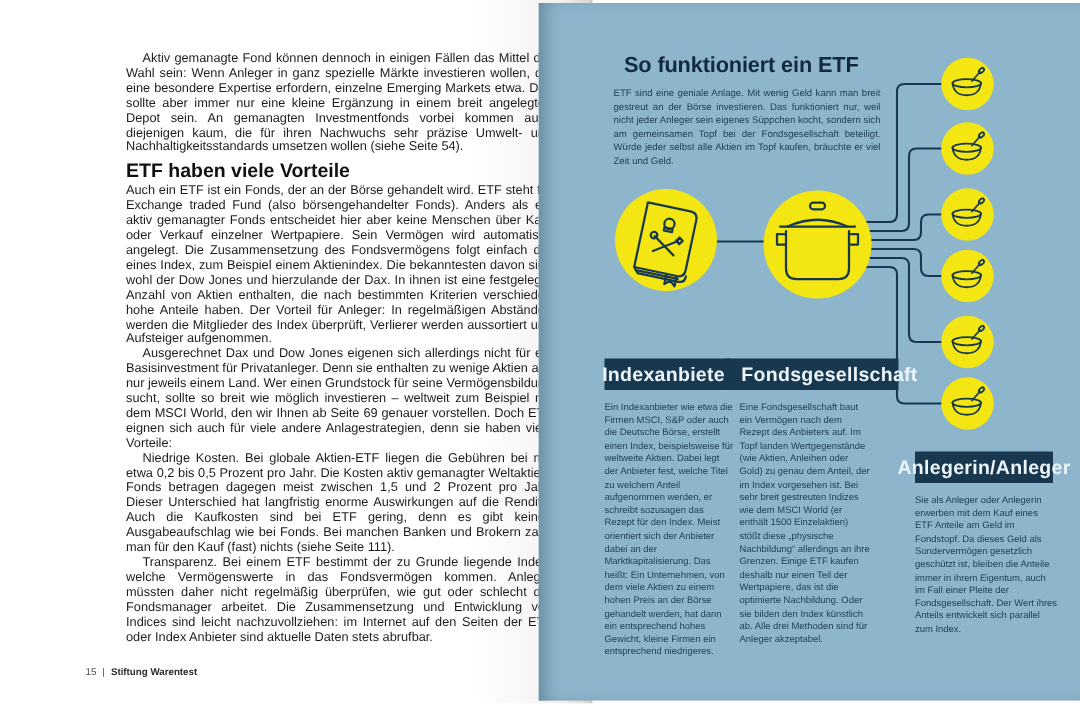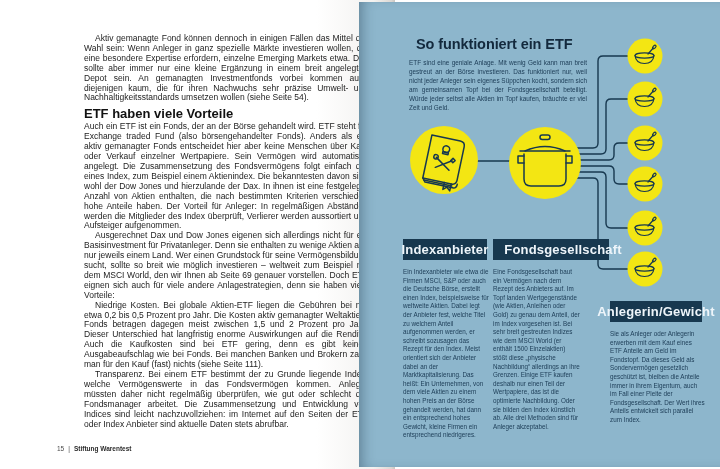--- a/index.html
+++ b/index.html
@@ -43,21 +43,21 @@
     position:absolute;left:50px;top:56px;width:178px;margin:0;
     font-size:6.4px;line-height:9px;color:#20405a;text-align:justify;
   }
   .diagram{position:absolute;left:0;top:0;}
   .label-box{
     position:absolute;height:21px;background:#17384f;color:#eef5fa;
     display:flex;align-items:center;justify-content:center;
     font-size:13px;font-weight:bold;letter-spacing:0.2px;
   }
   .label-1{left:44px;top:237px;width:84px;}
-  .label-2{left:134px;top:237px;width:92px;padding-left:24px;}
+  .label-2{left:124px;top:237px;width:92px;padding-left:24px;}
   .label-3{left:251px;top:299px;width:92px;}
   .ig-col{
     position:absolute;font-size:6.3px;line-height:8.6px;color:#20405a;
     text-align:left;
   }
   .col-1{left:44px;top:266px;width:87px;}
   .col-2{left:134px;top:266px;width:88px;}
   .col-3{left:251px;top:328px;width:95px;}
 </style>
 </head>
@@ -157,19 +157,19 @@
           </g>
         <g>
             <circle cx="286" cy="266" r="17.5" fill="#f3e613"></circle>
             <use href="#bowlicon" x="286" y="266"></use>
           </g>
       </g>
     </svg>
 
     <div class="label-box label-1">Indexanbieter</div>
     <div class="label-box label-2">Fondsgesellschaft</div>
-    <div class="label-box label-3">Anlegerin/Gewicht</div>
+    <div class="label-box label-3">Anlegerin/Anleger</div>
 
     <div class="ig-col col-1">Ein Indexanbieter wie etwa die Firmen MSCI, S&amp;P oder auch die Deutsche Börse, erstellt einen Index, beispielsweise für weltweite Aktien. Dabei legt der Anbieter fest, welche Titel zu welchem Anteil aufgenommen werden, er schreibt sozusagen das Rezept für den Index. Meist orientiert sich der Anbieter dabei an der Marktkapitalisierung. Das heißt: Ein Unternehmen, von dem viele Aktien zu einem hohen Preis an der Börse gehandelt werden, hat dann ein entsprechend hohes Gewicht, kleine Firmen ein entsprechend niedrigeres.</div>
     <div class="ig-col col-2">Eine Fondsgesellschaft baut ein Vermögen nach dem Rezept des Anbieters auf. Im Topf landen Wertgegenstände (wie Aktien, Anleihen oder Gold) zu genau dem Anteil, der im Index vorgesehen ist. Bei sehr breit gestreuten Indizes wie dem MSCI World (er enthält 1500 Einzelaktien) stößt diese „physische Nachbildung“ allerdings an ihre Grenzen. Einige ETF kaufen deshalb nur einen Teil der Wertpapiere, das ist die optimierte Nachbildung. Oder sie bilden den Index künstlich ab. Alle drei Methoden sind für Anleger akzeptabel.</div>
     <div class="ig-col col-3">Sie als Anleger oder Anlegerin erwerben mit dem Kauf eines ETF Anteile am Geld im Fondstopf. Da dieses Geld als Sondervermögen gesetzlich geschützt ist, bleiben die Anteile immer in ihrem Eigentum, auch im Fall einer Pleite der Fondsgesellschaft. Der Wert ihres Anteils entwickelt sich parallel zum Index.</div>
   </div>
 </div>
 
 </body></html>

